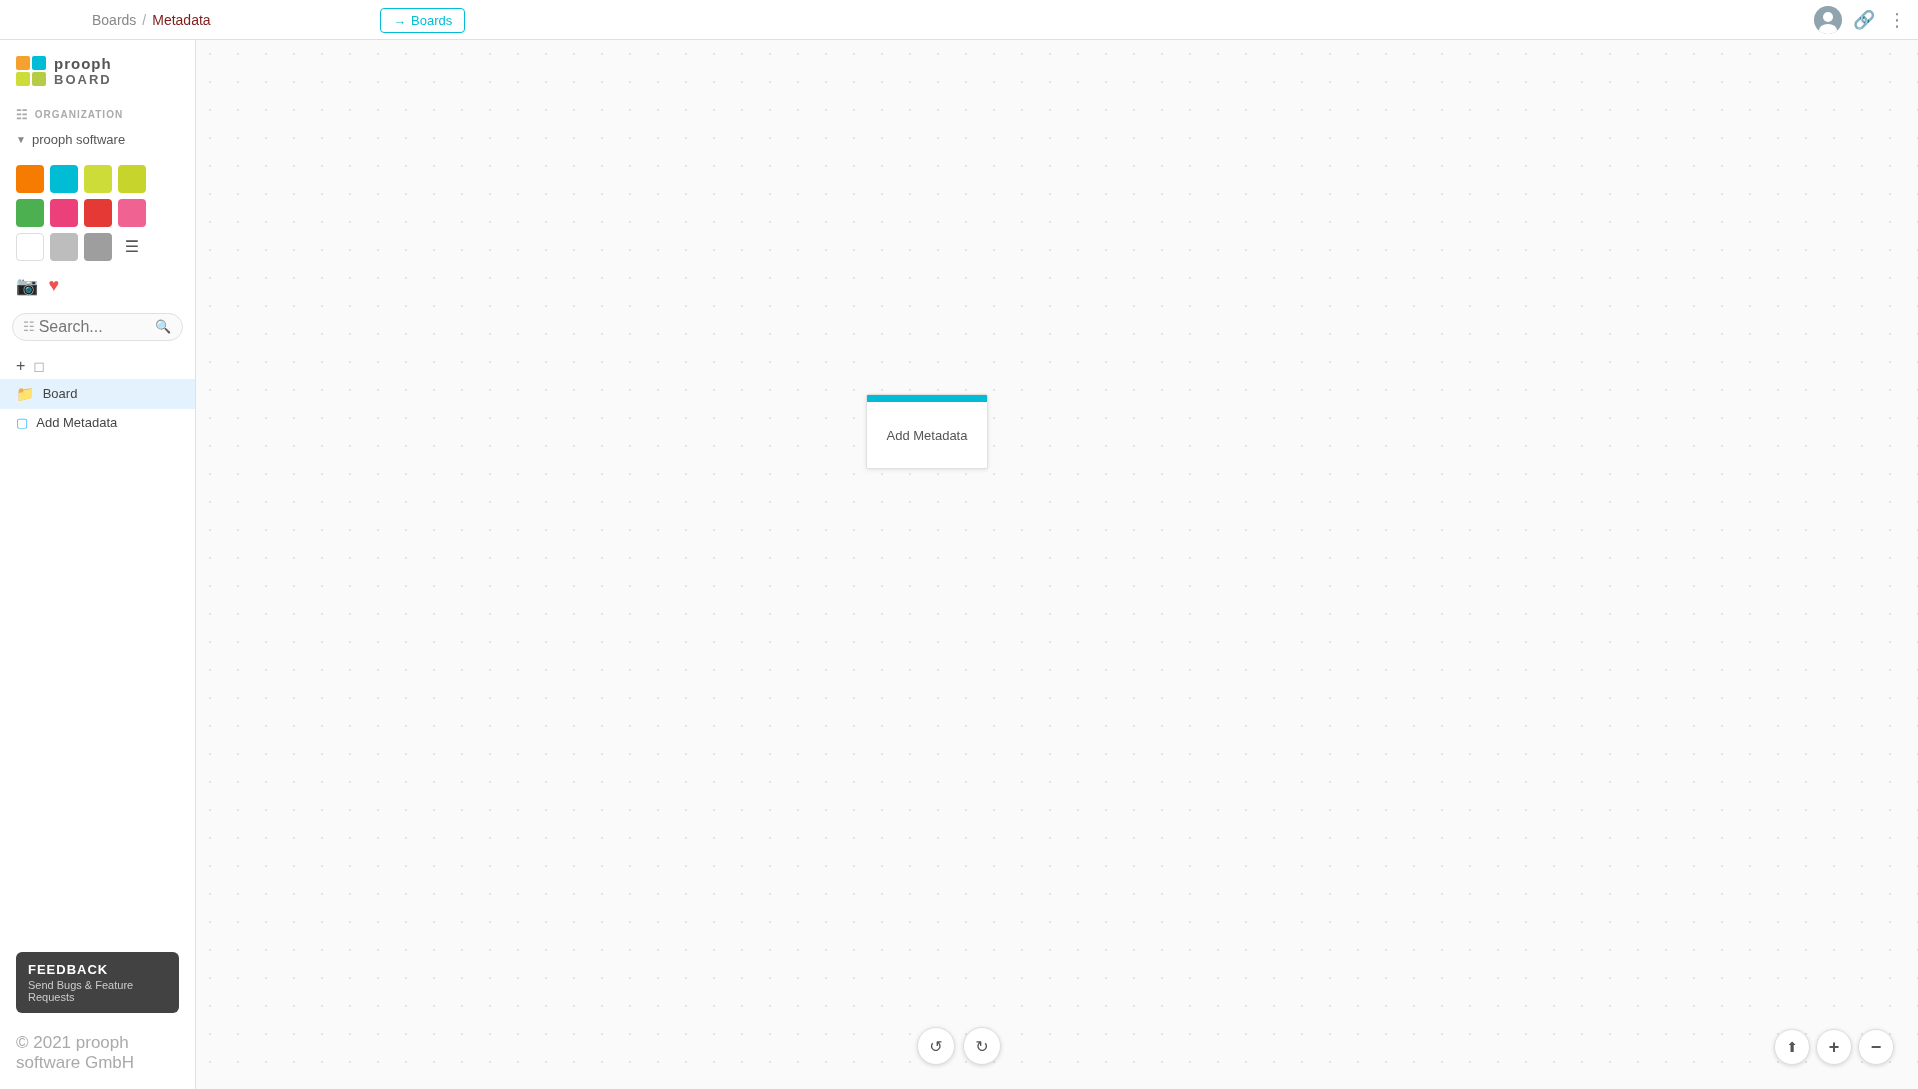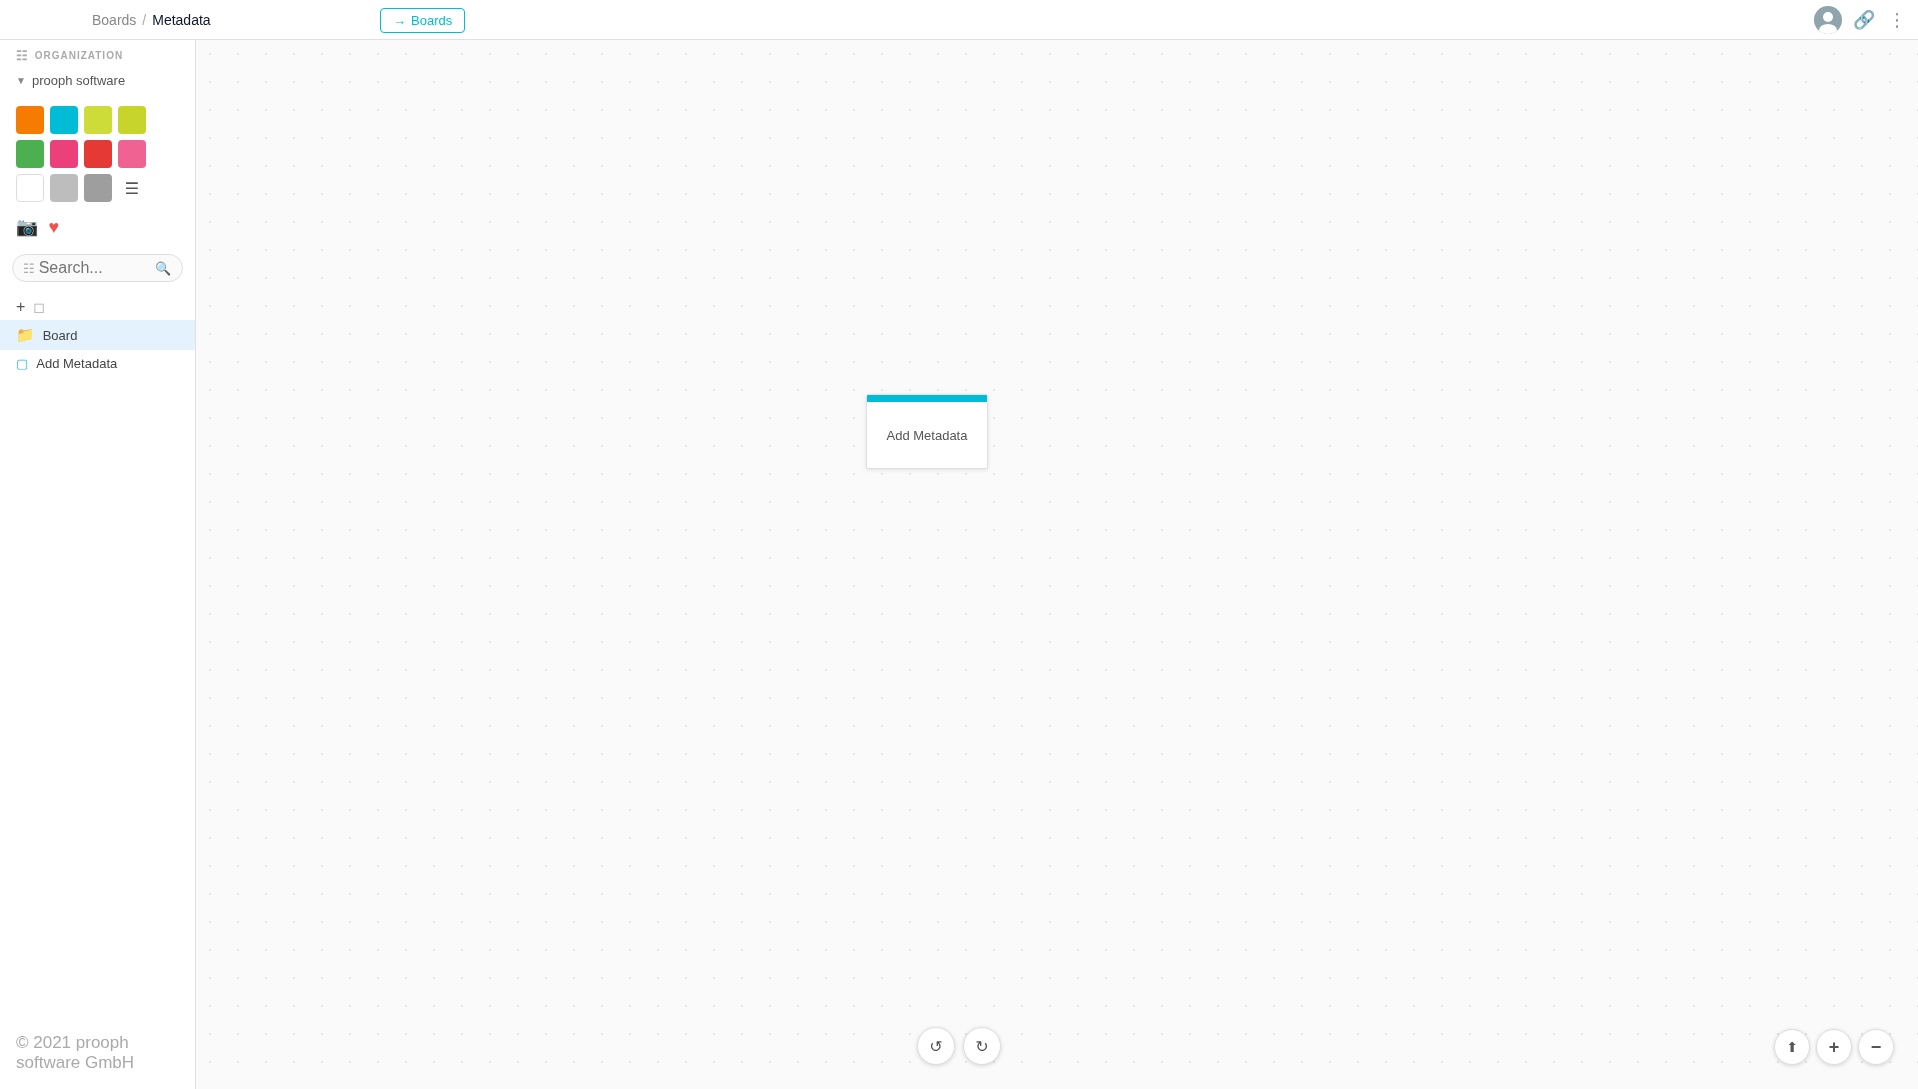--- a/index.html
+++ b/index.html
@@ -22,21 +22,21 @@
     }
     .breadcrumb {
       display: flex;
       align-items: center;
       font-size: 14px;
       color: #555;
       margin-left: 80px;
     }
     .breadcrumb-boards { color: #888; cursor: pointer; }
     .breadcrumb-sep { margin: 0 6px; color: #aaa; }
-    .breadcrumb-current { color: #0f172a; font-weight: 500; }
+    .breadcrumb-current { color: #7f1d1d; font-weight: 500; }
     .share-button {
       display: flex;
       align-items: center;
       gap: 5px;
       background: #fff;
       border: 1.5px solid #00bcd4;
       color: #00bcd4;
       border-radius: 4px;
       padding: 4px 12px;
       font-size: 13px;
@@ -362,20 +362,32 @@
     </div>
     <span class="header-icon">🔗</span>
     <span class="header-icon">⋮</span>
   </div>
 </div>
 
 <div class="main-layout">
 
   <div class="sidebar">
 
+    <div class="logo-area">
+      <div class="logo-squares">
+        <div class="logo-sq" style="background:#f4a22d;"></div>
+        <div class="logo-sq" style="background:#00bcd4;"></div>
+        <div class="logo-sq" style="background:#cddc39;"></div>
+        <div class="logo-sq" style="background:#b5cc47;"></div>
+      </div>
+      <div class="logo-text">
+        <span class="logo-prooph">prooph</span>
+        <span class="logo-board">BOARD</span>
+      </div>
+    </div>
 
     <div class="org-section">
       <div class="org-label">
         <span class="org-icon">☷</span>
         <span>ORGANIZATION</span>
       </div>
     </div>
     <div class="org-item">
       <span class="org-chevron">▼</span>
       <span>prooph software</span>
@@ -425,20 +437,26 @@
         <span>Board</span>
       </div>
       <div class="nav-item">
         <span class="nav-icon-board">▢</span>
         <span>Add Metadata</span>
       </div>
     </div>
 
     <div style="flex:1;"></div>
 
+    <div class="feedback-area">
+      <button class="feedback-btn">
+        <div class="feedback-title">FEEDBACK</div>
+        <div class="feedback-sub">Send Bugs &amp; Feature Requests</div>
+      </button>
+    </div>
 
     <div class="copyright">© 2021 prooph software GmbH</div>
 
   </div>
 
   <div class="canvas-area">
 
     <div class="canvas-card">
       <div class="card-top-bar"></div>
       <div class="card-body">

